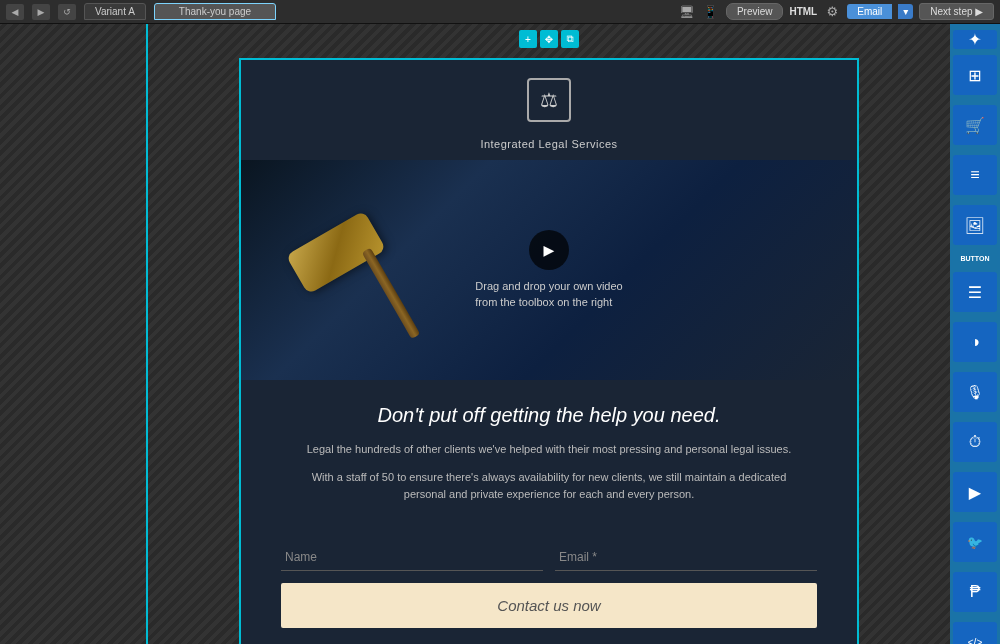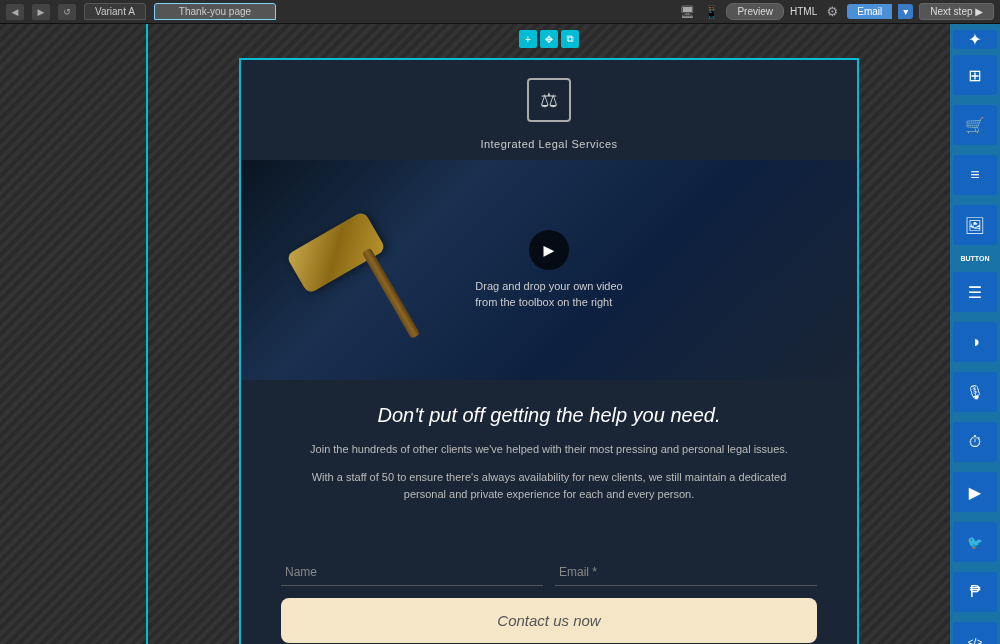--- a/index.html
+++ b/index.html
@@ -75,21 +75,21 @@
       font-size: 10px;
       color: #ddd;
       cursor: pointer;
     }
     .html-btn {
       background: transparent;
       border: none;
       font-size: 10px;
       color: #ddd;
       cursor: pointer;
-      font-weight: normal;
+      font-weight: bold;
     }
     .gear-btn {
       width: 18px;
       height: 18px;
       display: flex;
       align-items: center;
       justify-content: center;
       color: #aaa;
       font-size: 13px;
       cursor: pointer;
@@ -321,31 +321,30 @@
     }
     .form-input {
       flex: 1;
       background: transparent;
       border: none;
       border-bottom: 1px solid #555;
       padding: 6px 4px;
       color: #aaa;
       font-size: 12px;
       outline: none;
-      margin-top: 15px;
     }
     .form-input::placeholder {
       color: #888;
     }
     .contact-btn {
       width: 100%;
       padding: 14px;
       background: #f5e6c8;
       border: none;
-      border-radius: 8px;
+      border-radius: 2px;
       font-size: 15px;
       color: #555;
       cursor: pointer;
       font-style: italic;
     }
 
     
     .right-panel {
       width: 50px;
       background: #1a73a7;
@@ -441,21 +440,21 @@
           </div>
           <div class="video-caption">
             <div>Drag and drop your own video</div>
             <div>from the toolbox on the right</div>
           </div>
         </div>
       </div>
 
       <div class="content-section">
         <h2 class="main-heading">Don't put off getting the help you need.</h2>
-        <p class="sub-text">Join the hundreds of other clients we've helped with their most pressing and personal legal issues.</p>
+        <p class="sub-text">Legal the hundreds of other clients we've helped with their most pressing and personal legal issues.</p>
         <p class="sub-text">With a staff of 50 to ensure there's always availability for new clients, we still maintain a dedicated personal and private experience for each and every person.</p>
       </div>
 
       <div class="form-section">
         <div class="form-row">
           <input class="form-input" type="text" placeholder="Name" style="">
           <input class="form-input" type="email" placeholder="Email *" style="">
         </div>
         <button class="contact-btn">Contact us now</button>
       </div>

